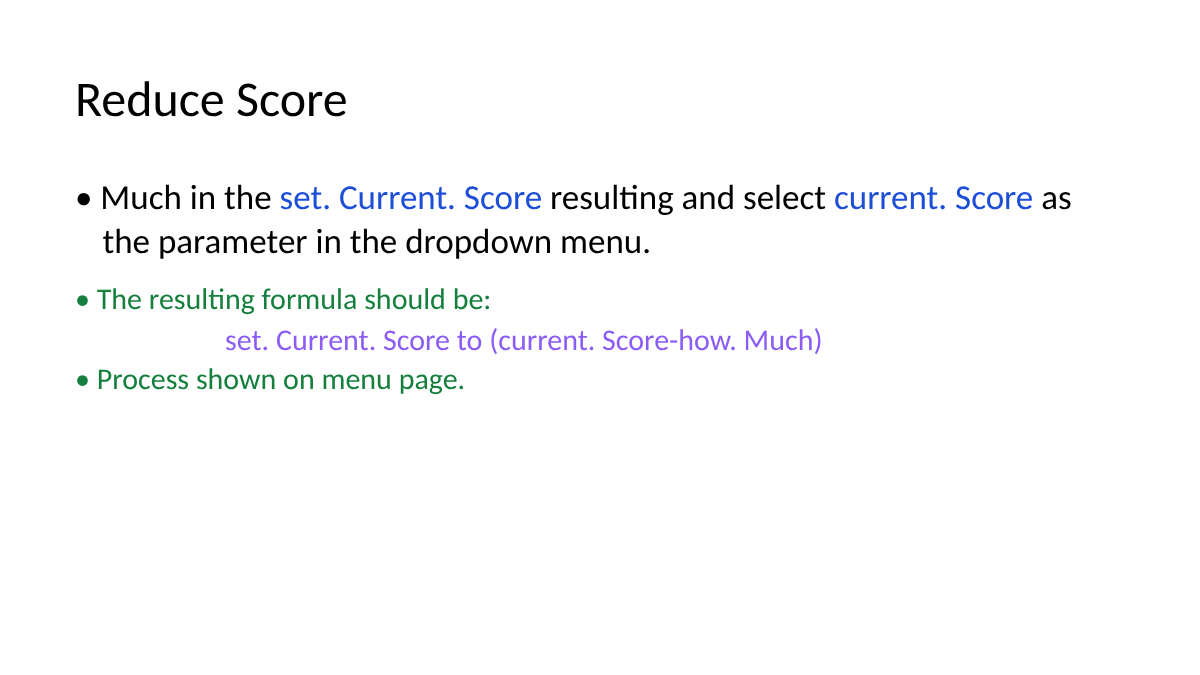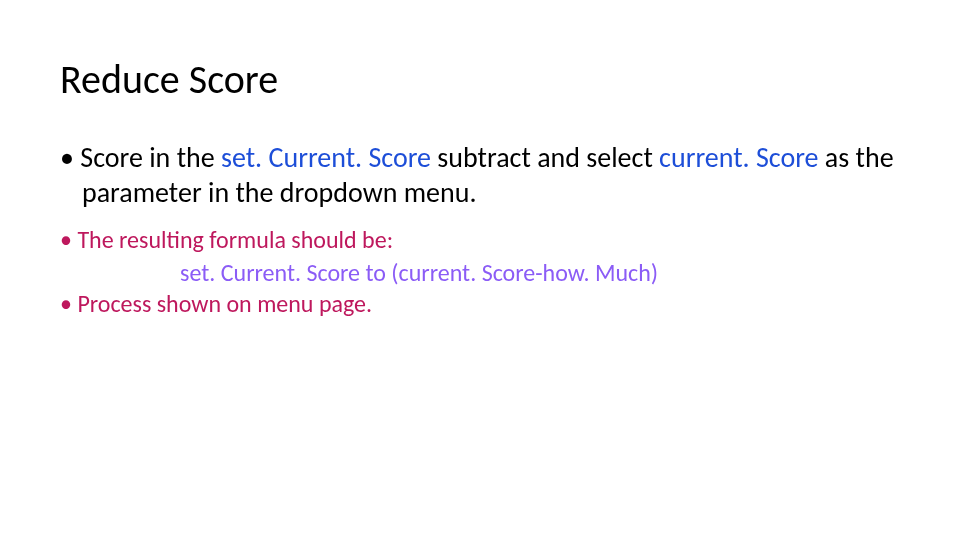--- a/index.html
+++ b/index.html
@@ -41,21 +41,21 @@
   }
   .bullet-small {
     font-size: 24px;
     line-height: 1.3;
     margin: 0 0 2px 0;
     padding-left: 22px;
     text-indent: -22px;
     color: #c00000;
   }
   .bullet-small.black {
-    color: #be185d;
+    color: #15803d;
   }
   .indent {
     display: block;
     margin-left: 120px;
     text-indent: 0;
     font-size: 24px;
     line-height: 1.3;
     color: #8b5cf6;
   }
   .red { color: #1d4ed8; }
@@ -64,21 +64,21 @@
 </head>
 <body>
 
 <div class="slide">
 
   <div class="title">Reduce Score</div>
 
   <div class="body">
 
     <p class="bullet-large">
-      <span>• Score in the </span><span class="red">set. Current. Score</span><span> subtract and select </span><span class="red">current. Score</span><span> as the parameter in the dropdown menu.</span>
+      <span>• Much in the </span><span class="red">set. Current. Score</span><span> resulting and select </span><span class="red">current. Score</span><span> as the parameter in the dropdown menu.</span>
     </p>
 
 
     <p class="bullet-small black">• The resulting formula should be:</p>
 
     <span class="indent">set. Current. Score to (current. Score-how. Much)</span>
 
     <p class="bullet-small black">• Process shown on menu page.</p>
 
   </div>

